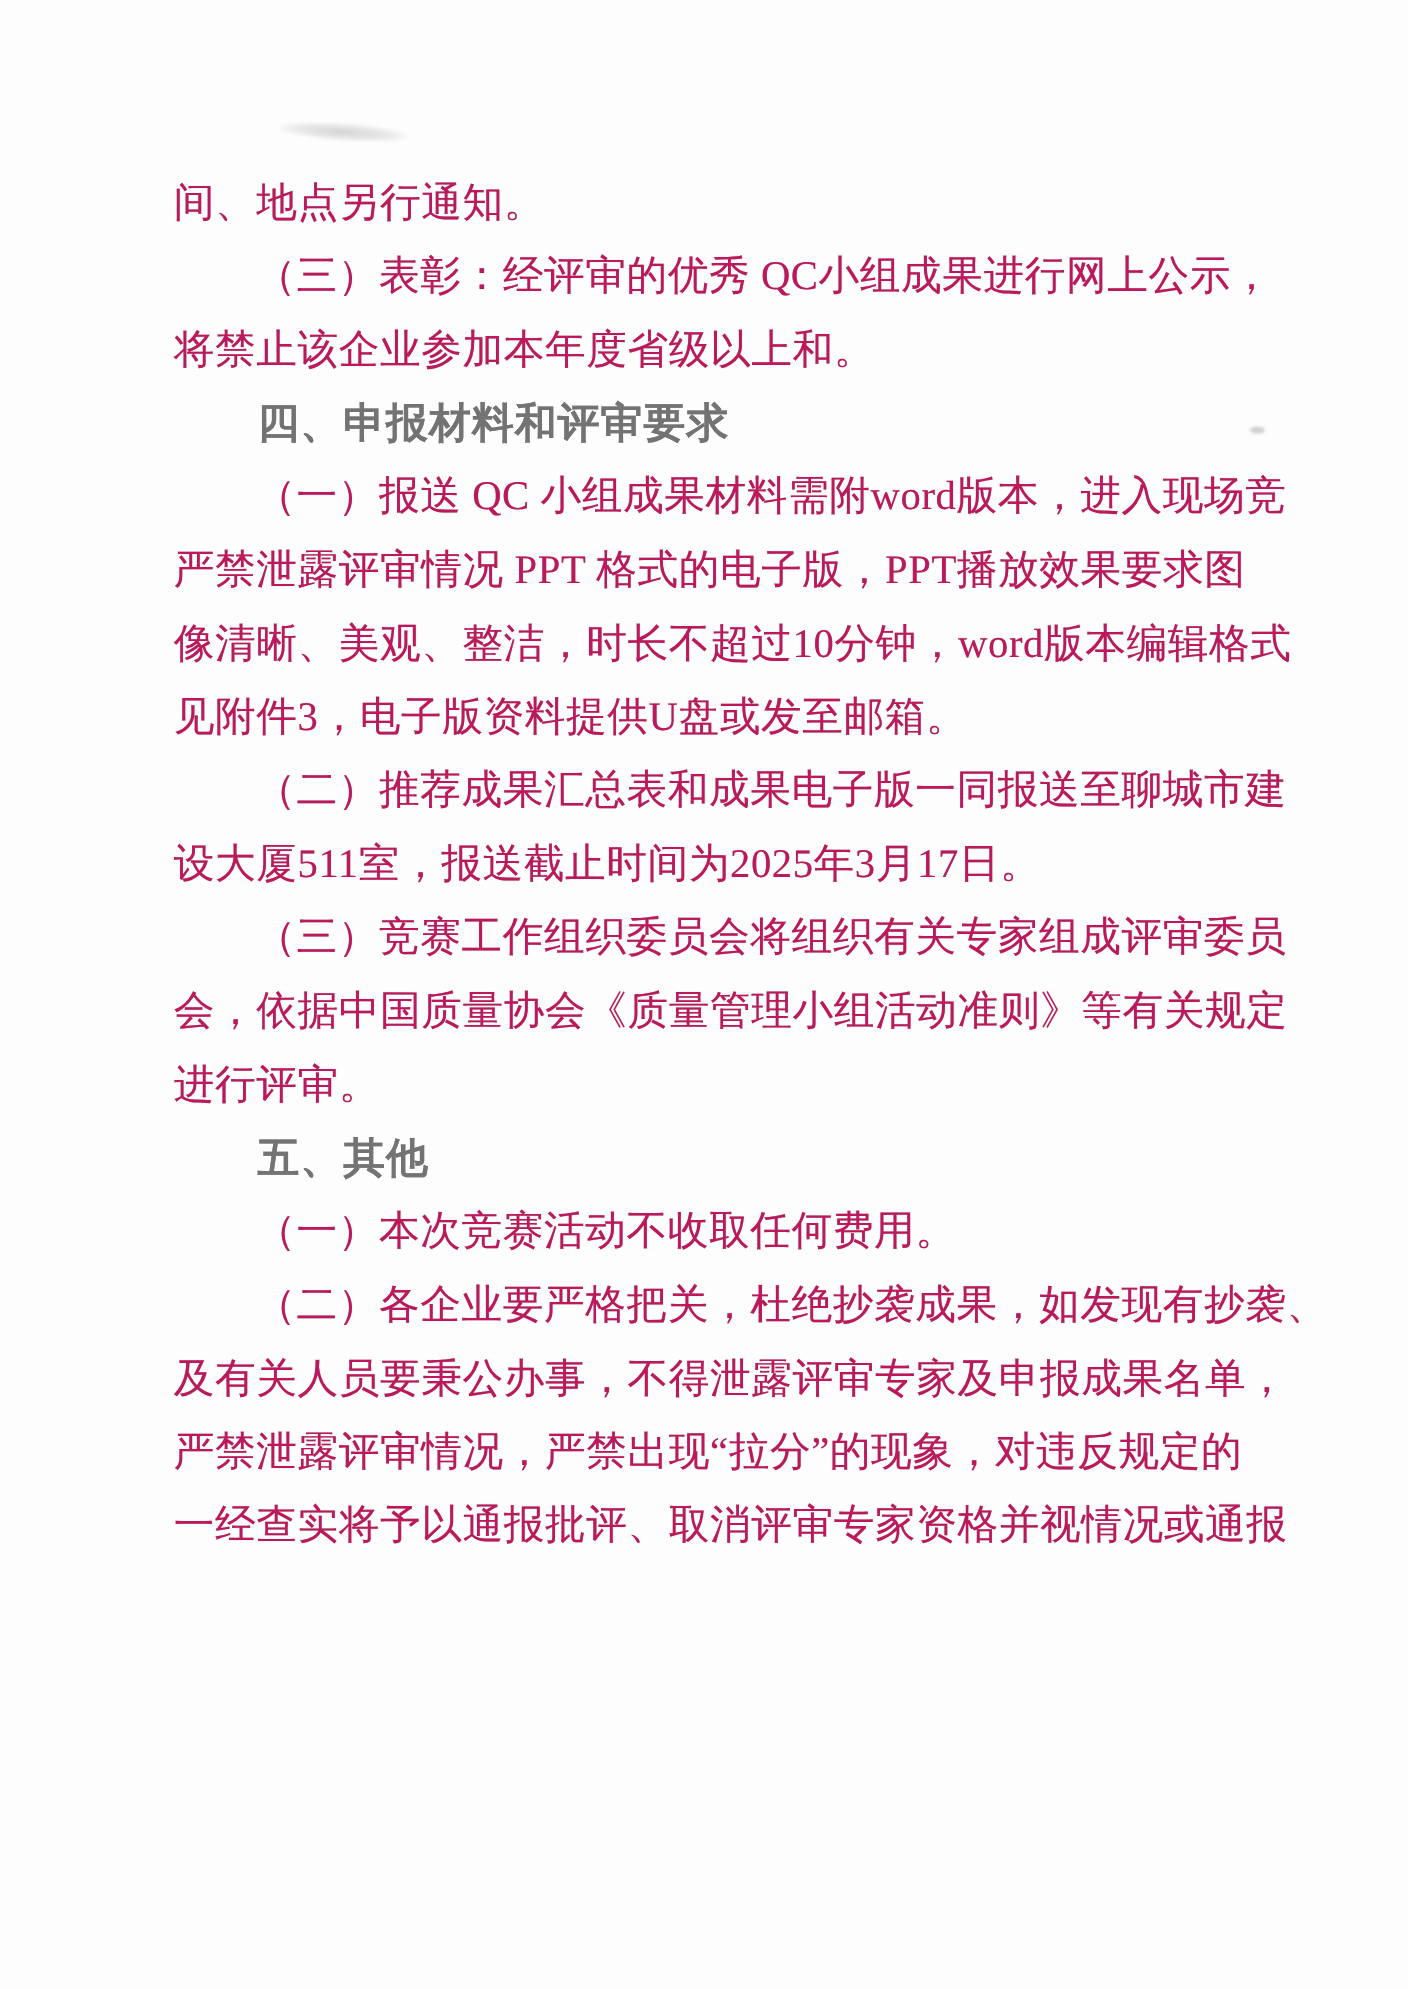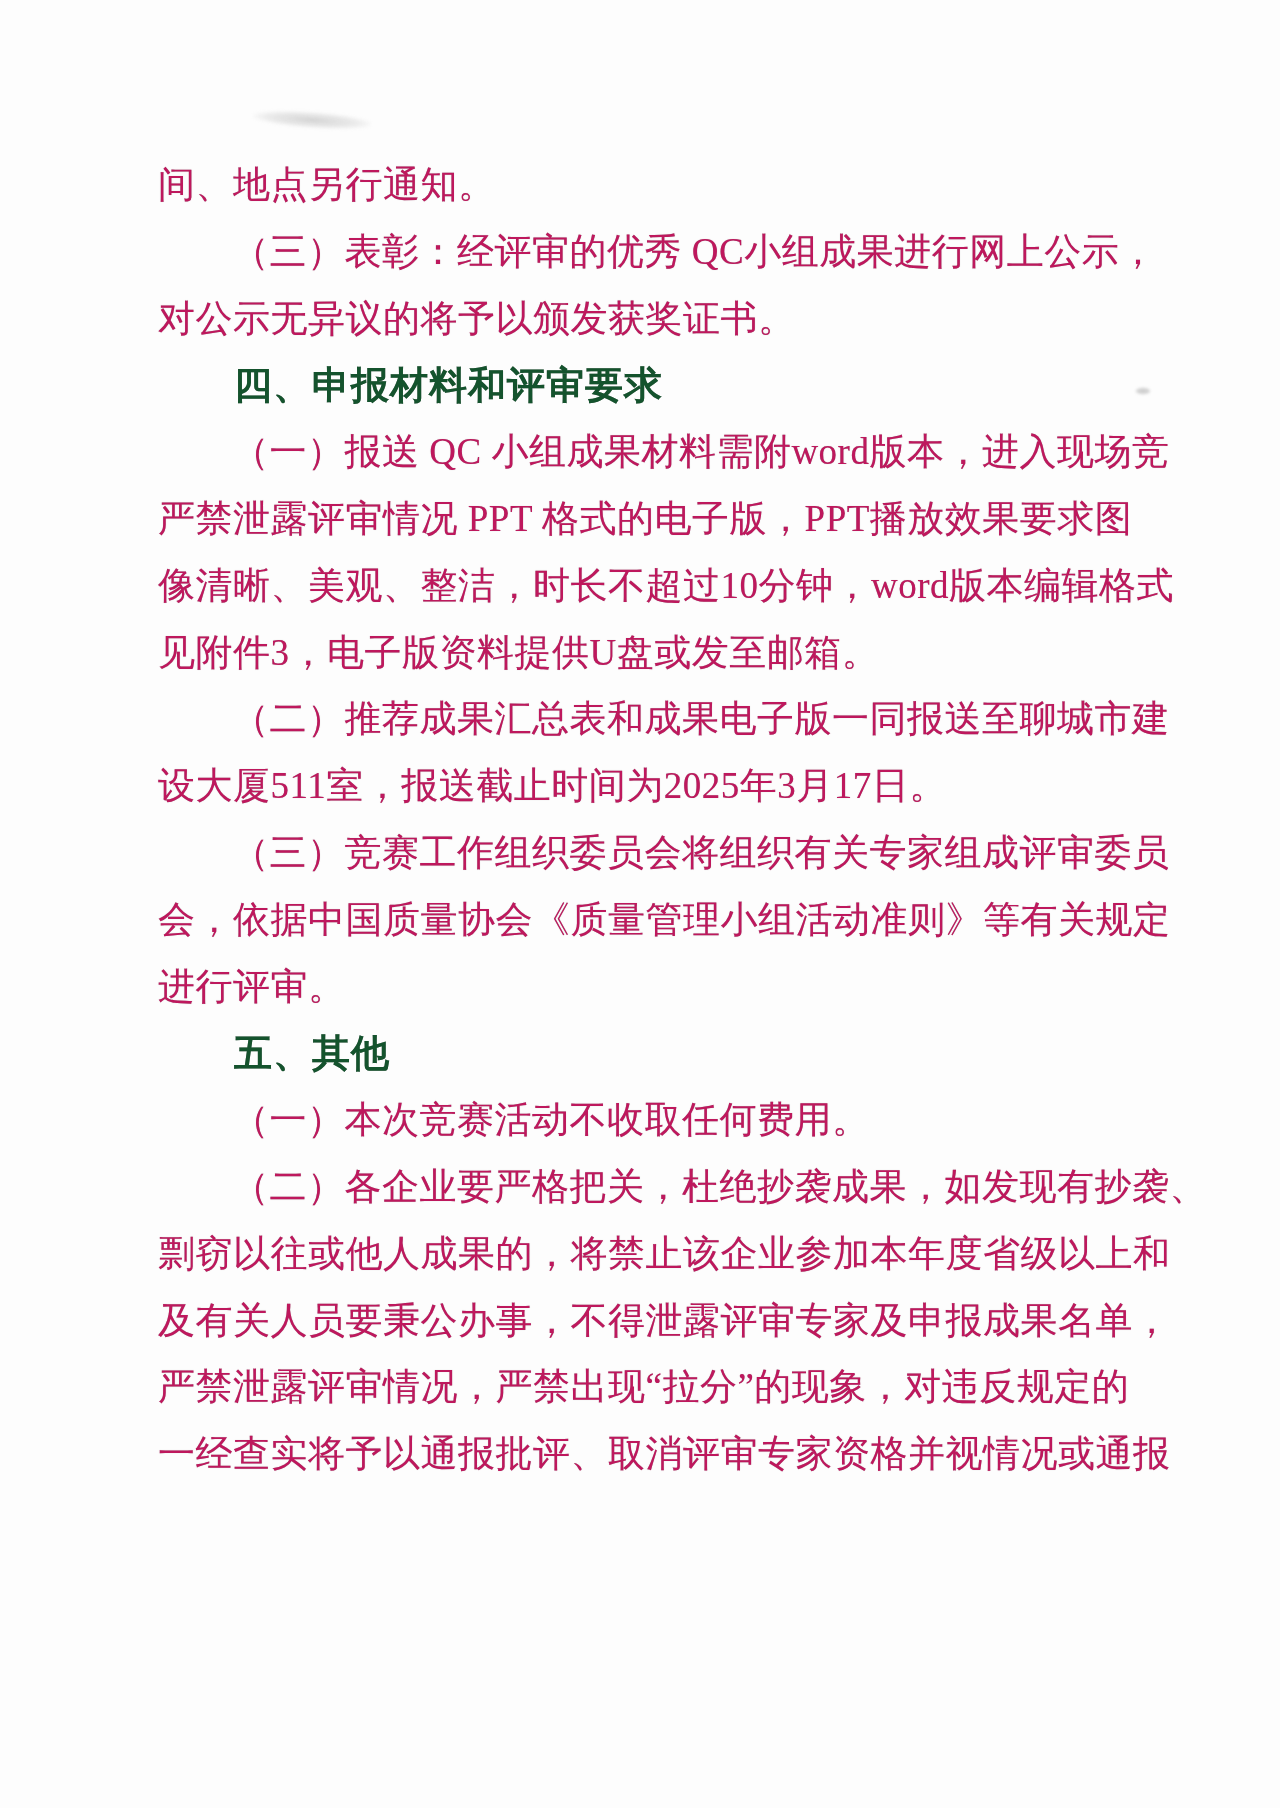--- a/index.html
+++ b/index.html
@@ -29,21 +29,21 @@
     white-space: nowrap;
     letter-spacing: 0.5px;
     text-shadow: 0 0 0.7px rgba(95,95,95,0.55);
   }
   .line.indent {
     text-indent: 2em;
   }
   .line.heading {
     font-family: "Liberation Sans", sans-serif;
     font-weight: 700;
-    color: #14532d;
+    color: #737373;
     text-indent: 2em;
     font-size: 38px;
     letter-spacing: 1px;
     text-shadow: 0 0 0.5px rgba(70,70,70,0.6);
   }
   
   .streak {
     position: absolute;
     left: 253px;
     top: 112px;
@@ -66,32 +66,31 @@
 </style>
 </head>
 <body>
 
 <div class="page">
   <div class="streak"></div>
   <div class="smudge"></div>
   <main class="text-block" id="doc-body">
       <div class="line">间、地点另行通知。</div>
       <div class="line indent">（三）表彰：经评审的优秀 QC小组成果进行网上公示，</div>
-      <div class="line">对公示无异议的将予以颁发获奖证书。</div>
+      <div class="line">将禁止该企业参加本年度省级以上和。</div>
       <div class="line heading">四、申报材料和评审要求</div>
       <div class="line indent">（一）报送 QC 小组成果材料需附word版本，进入现场竞</div>
       <div class="line">严禁泄露评审情况 PPT 格式的电子版，PPT播放效果要求图</div>
       <div class="line">像清晰、美观、整洁，时长不超过10分钟，word版本编辑格式</div>
       <div class="line">见附件3，电子版资料提供U盘或发至邮箱。</div>
       <div class="line indent">（二）推荐成果汇总表和成果电子版一同报送至聊城市建</div>
       <div class="line">设大厦511室，报送截止时间为2025年3月17日。</div>
       <div class="line indent">（三）竞赛工作组织委员会将组织有关专家组成评审委员</div>
       <div class="line">会，依据中国质量协会《质量管理小组活动准则》等有关规定</div>
       <div class="line">进行评审。</div>
       <div class="line heading">五、其他</div>
       <div class="line indent">（一）本次竞赛活动不收取任何费用。</div>
       <div class="line indent">（二）各企业要严格把关，杜绝抄袭成果，如发现有抄袭、</div>
-      <div class="line">剽窃以往或他人成果的，将禁止该企业参加本年度省级以上和</div>
       <div class="line">及有关人员要秉公办事，不得泄露评审专家及申报成果名单，</div>
       <div class="line">严禁泄露评审情况，严禁出现“拉分”的现象，对违反规定的</div>
       <div class="line">一经查实将予以通报批评、取消评审专家资格并视情况或通报</div>
     </main>
 </div>
 
 </body></html>

